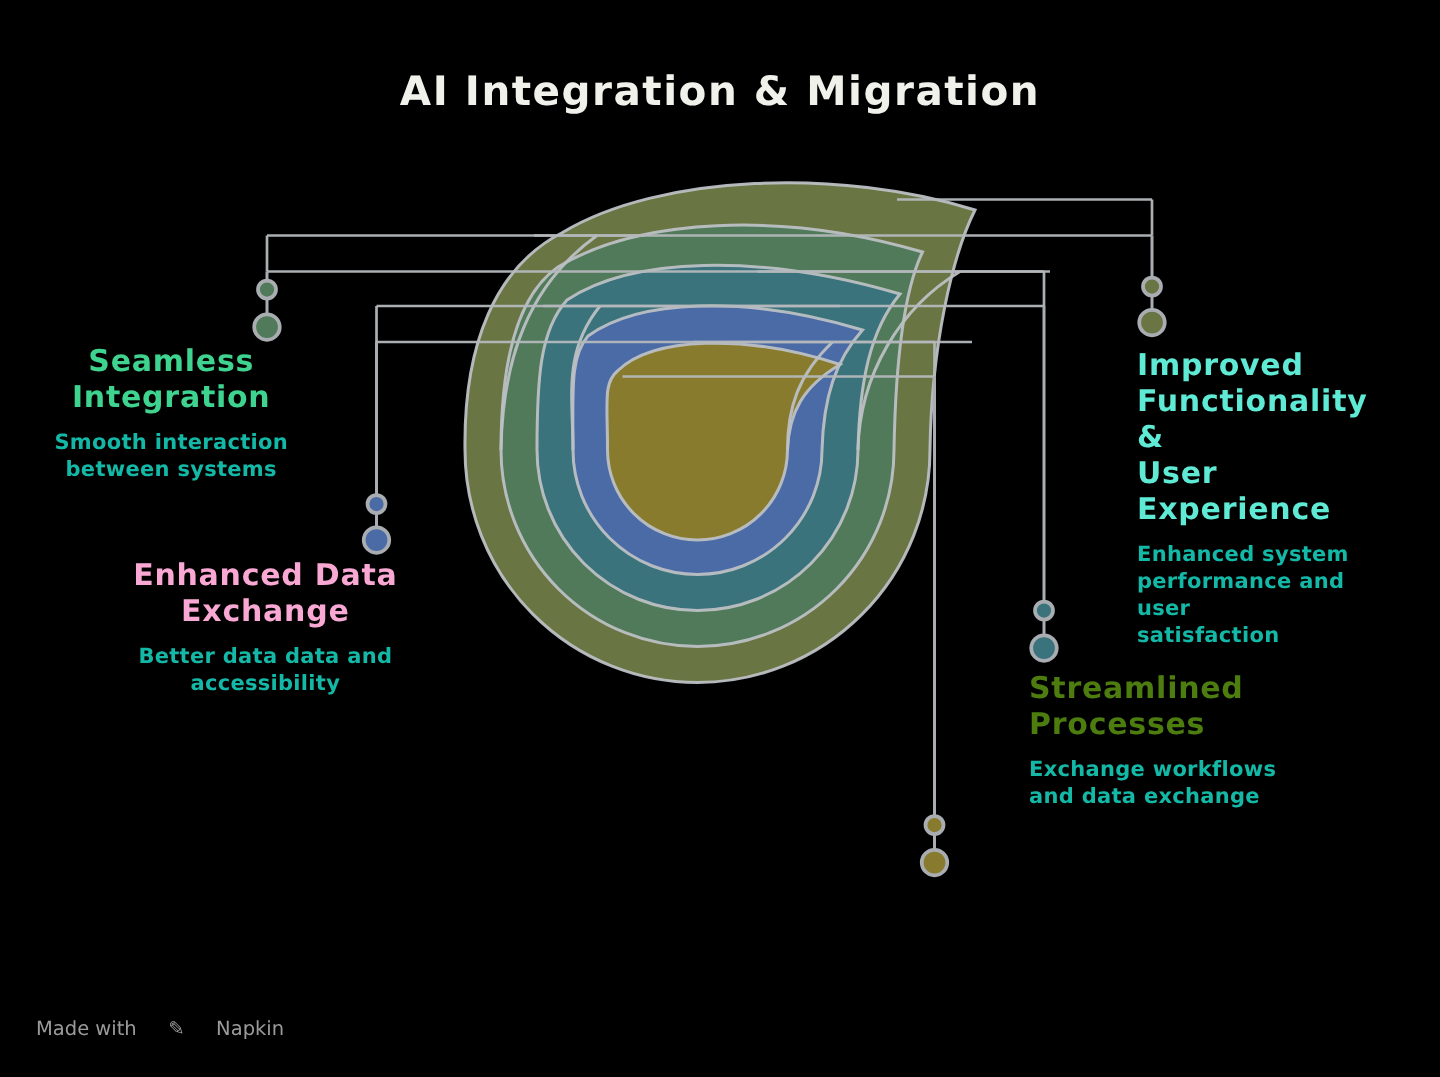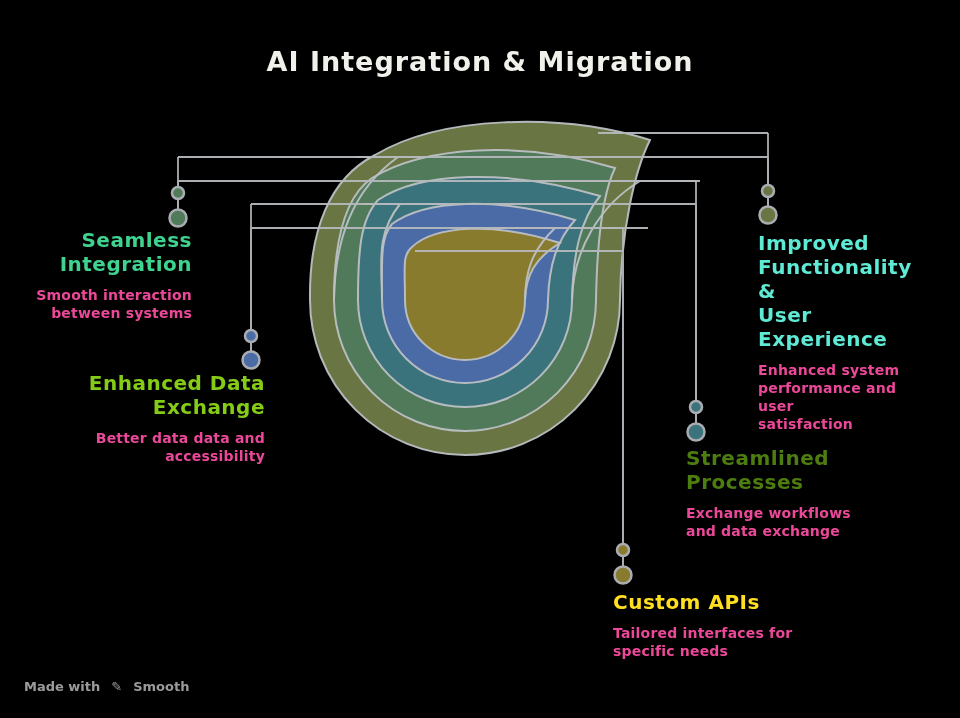--- a/index.html
+++ b/index.html
@@ -20,35 +20,35 @@
   }
 
   .callout { position: absolute; }
   .callout .node-title {
     font-size: 20px; font-weight: bold; line-height: 1.2;
     white-space: pre-line; letter-spacing: 0.5px;
   }
   .callout .node-desc {
     margin-top: 11px;
     font-size: 14px; font-weight: bold; line-height: 1.28;
-    color: #ec4899; white-space: pre-line; letter-spacing: 0.2px;
+    color: #14b8a6; white-space: pre-line; letter-spacing: 0.2px;
   }
-  .align-right { text-align: right; }
+  .align-right { text-align: center; }
   .align-left  { text-align: left; }
 
   .lbl-seamless    { right: 768px; top: 228px; }
   .lbl-enhanced    { right: 695px; top: 371px; }
   .lbl-improved    { left: 758px;  top: 231px; width: 175px; }
   .lbl-streamlined { left: 686px;  top: 446px; width: 200px; }
   .lbl-custom      { left: 613px;  top: 590px; width: 220px; }
 
   .footer {
     position: absolute; left: 24px; top: 679px;
     font-size: 13px; color: #9b9b9b;
-    display: flex; align-items: center; gap: 11px; font-weight: bold;
+    display: flex; align-items: center; gap: 21px;
   }
   .footer .pen-glyph { font-size: 13px; color: #9b9b9b; }
 
   .ring-path { stroke: none; }
   .outline   { fill: none; stroke: #bcc0c4; stroke-width: 2; opacity: 0.95; }
   .bandline  { fill: none; stroke: #b4b8bc; stroke-width: 1.8; opacity: 0.95; }
   .connector { fill: none; stroke: #a9adb2; stroke-width: 2; }
   .dot       { stroke: #a9adb2; stroke-width: 2.5; }
 </style>
 </head>
@@ -137,21 +137,21 @@
   </svg>
 
   <div class="callout lbl-seamless align-right">
     <div class="node-title" style="color: rgb(62, 211, 143);">Seamless
 Integration</div>
     <div class="node-desc">Smooth interaction
 between systems</div>
   </div>
 
   <div class="callout lbl-enhanced align-right">
-    <div class="node-title" style="color: #84cc16;">Enhanced Data
+    <div class="node-title" style="color: #f9a8d4;">Enhanced Data
 Exchange</div>
     <div class="node-desc">Better data data and
 accessibility</div>
   </div>
 
   <div class="callout lbl-improved align-left">
     <div class="node-title" style="color: #5eead4;">Improved
 Functionality &amp;
 User
 Experience</div>
@@ -160,25 +160,20 @@
 satisfaction</div>
   </div>
 
   <div class="callout lbl-streamlined align-left">
     <div class="node-title" style="color: #4d7c0f;">Streamlined
 Processes</div>
     <div class="node-desc">Exchange workflows
 and data exchange</div>
   </div>
 
-  <div class="callout lbl-custom align-left">
-    <div class="node-title" style="color: rgb(255, 223, 31);">Custom APIs</div>
-    <div class="node-desc">Tailored interfaces for
-specific needs</div>
-  </div>
 
   <div class="footer">
     <span>Made with</span>
     <span class="pen-glyph">✎</span>
-    <span>Smooth</span>
+    <span>Napkin</span>
   </div>
 
 </div>
 
 </body></html>

